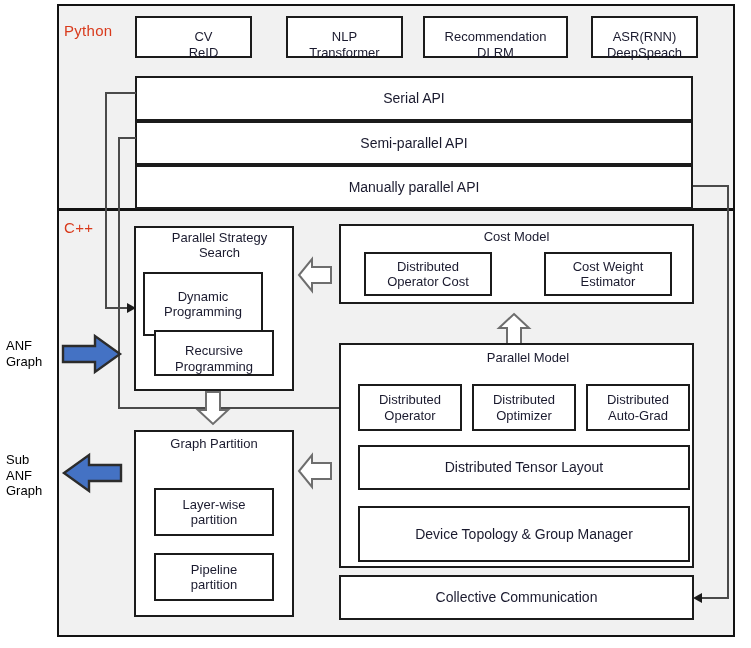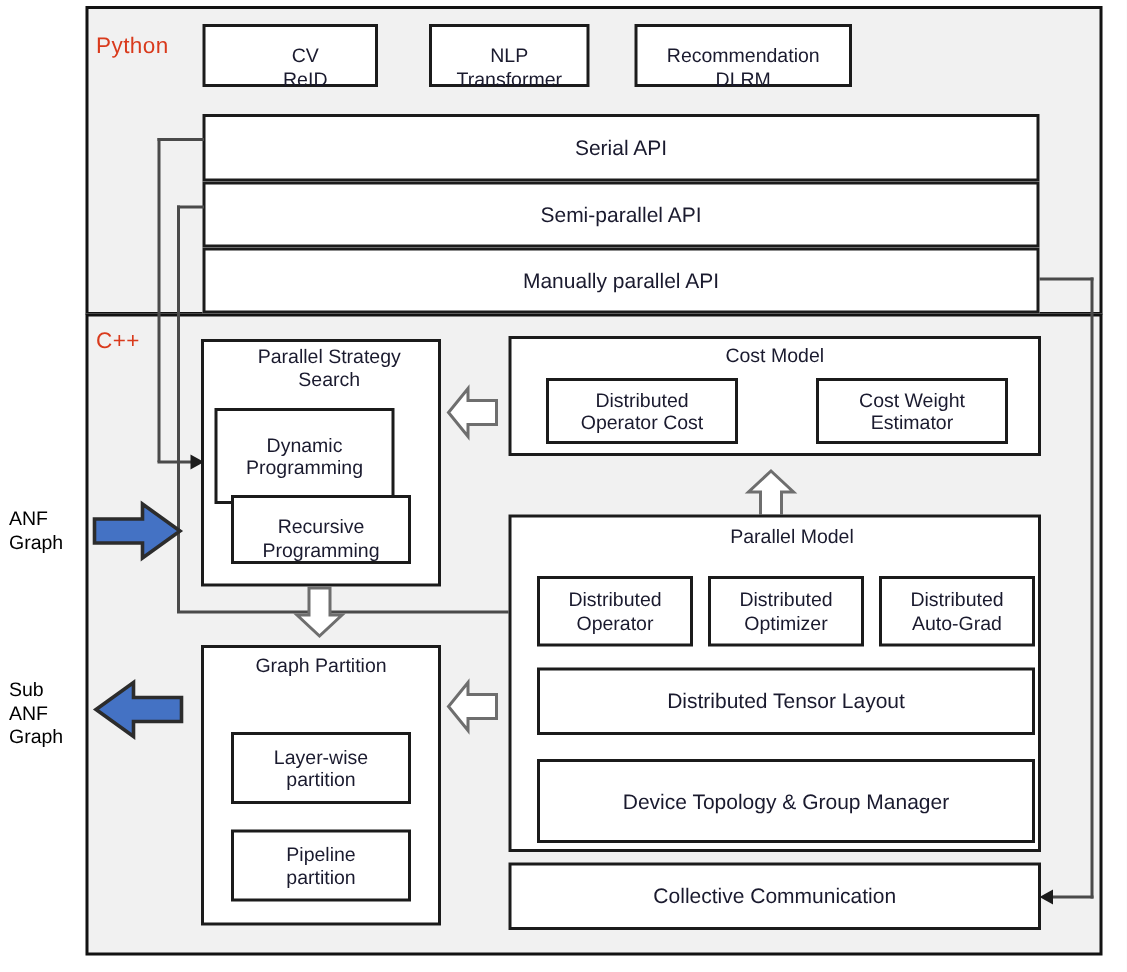--- a/index.html
+++ b/index.html
@@ -63,28 +63,33 @@
   <div class="panel" style="left:57px;top:209px;width:678px;height:428px;"></div>
 
   <div class="lang-label" style="left:64px;top:22px;">Python</div>
   <div class="lang-label" style="left:64px;top:219px;">C++</div>
 
   <div class="box" style="left:135px;top:16px;width:117px;height:42px;padding-left:20px;">
     <span>
       <span>CV</span><br><span>ReID</span>
     </span>
   </div>
-  <div class="box" style="left:286px;top:16px;width:107px;height:42px;">
+  <div class="box" style="left:286px;top:16px;width:117px;height:42px;">
     <span>
       <span>NLP</span><br><span>Transformer</span>
     </span>
   </div>
   <div class="box" style="left:423px;top:16px;width:145px;height:42px;">
     <span>
       <span>Recommendation</span><br><span>DLRM</span>
+    </span>
+  </div>
+  <div class="box" style="left:591px;top:16px;width:107px;height:42px;">
+    <span>
+      <span>ASR(RNN)</span><br><span>DeepSpeach</span>
     </span>
   </div>
 
   <div class="box" style="left:135px;top:76px;width:558px;height:45px;font-size:14px;">
     <span>Serial API</span>
   </div>
   <div class="box" style="left:135px;top:165px;width:558px;height:44px;font-size:14px;">
     <span>Manually parallel API</span>
   </div>
   <div class="box" style="left:135px;top:121px;width:558px;height:44px;font-size:14px;">

